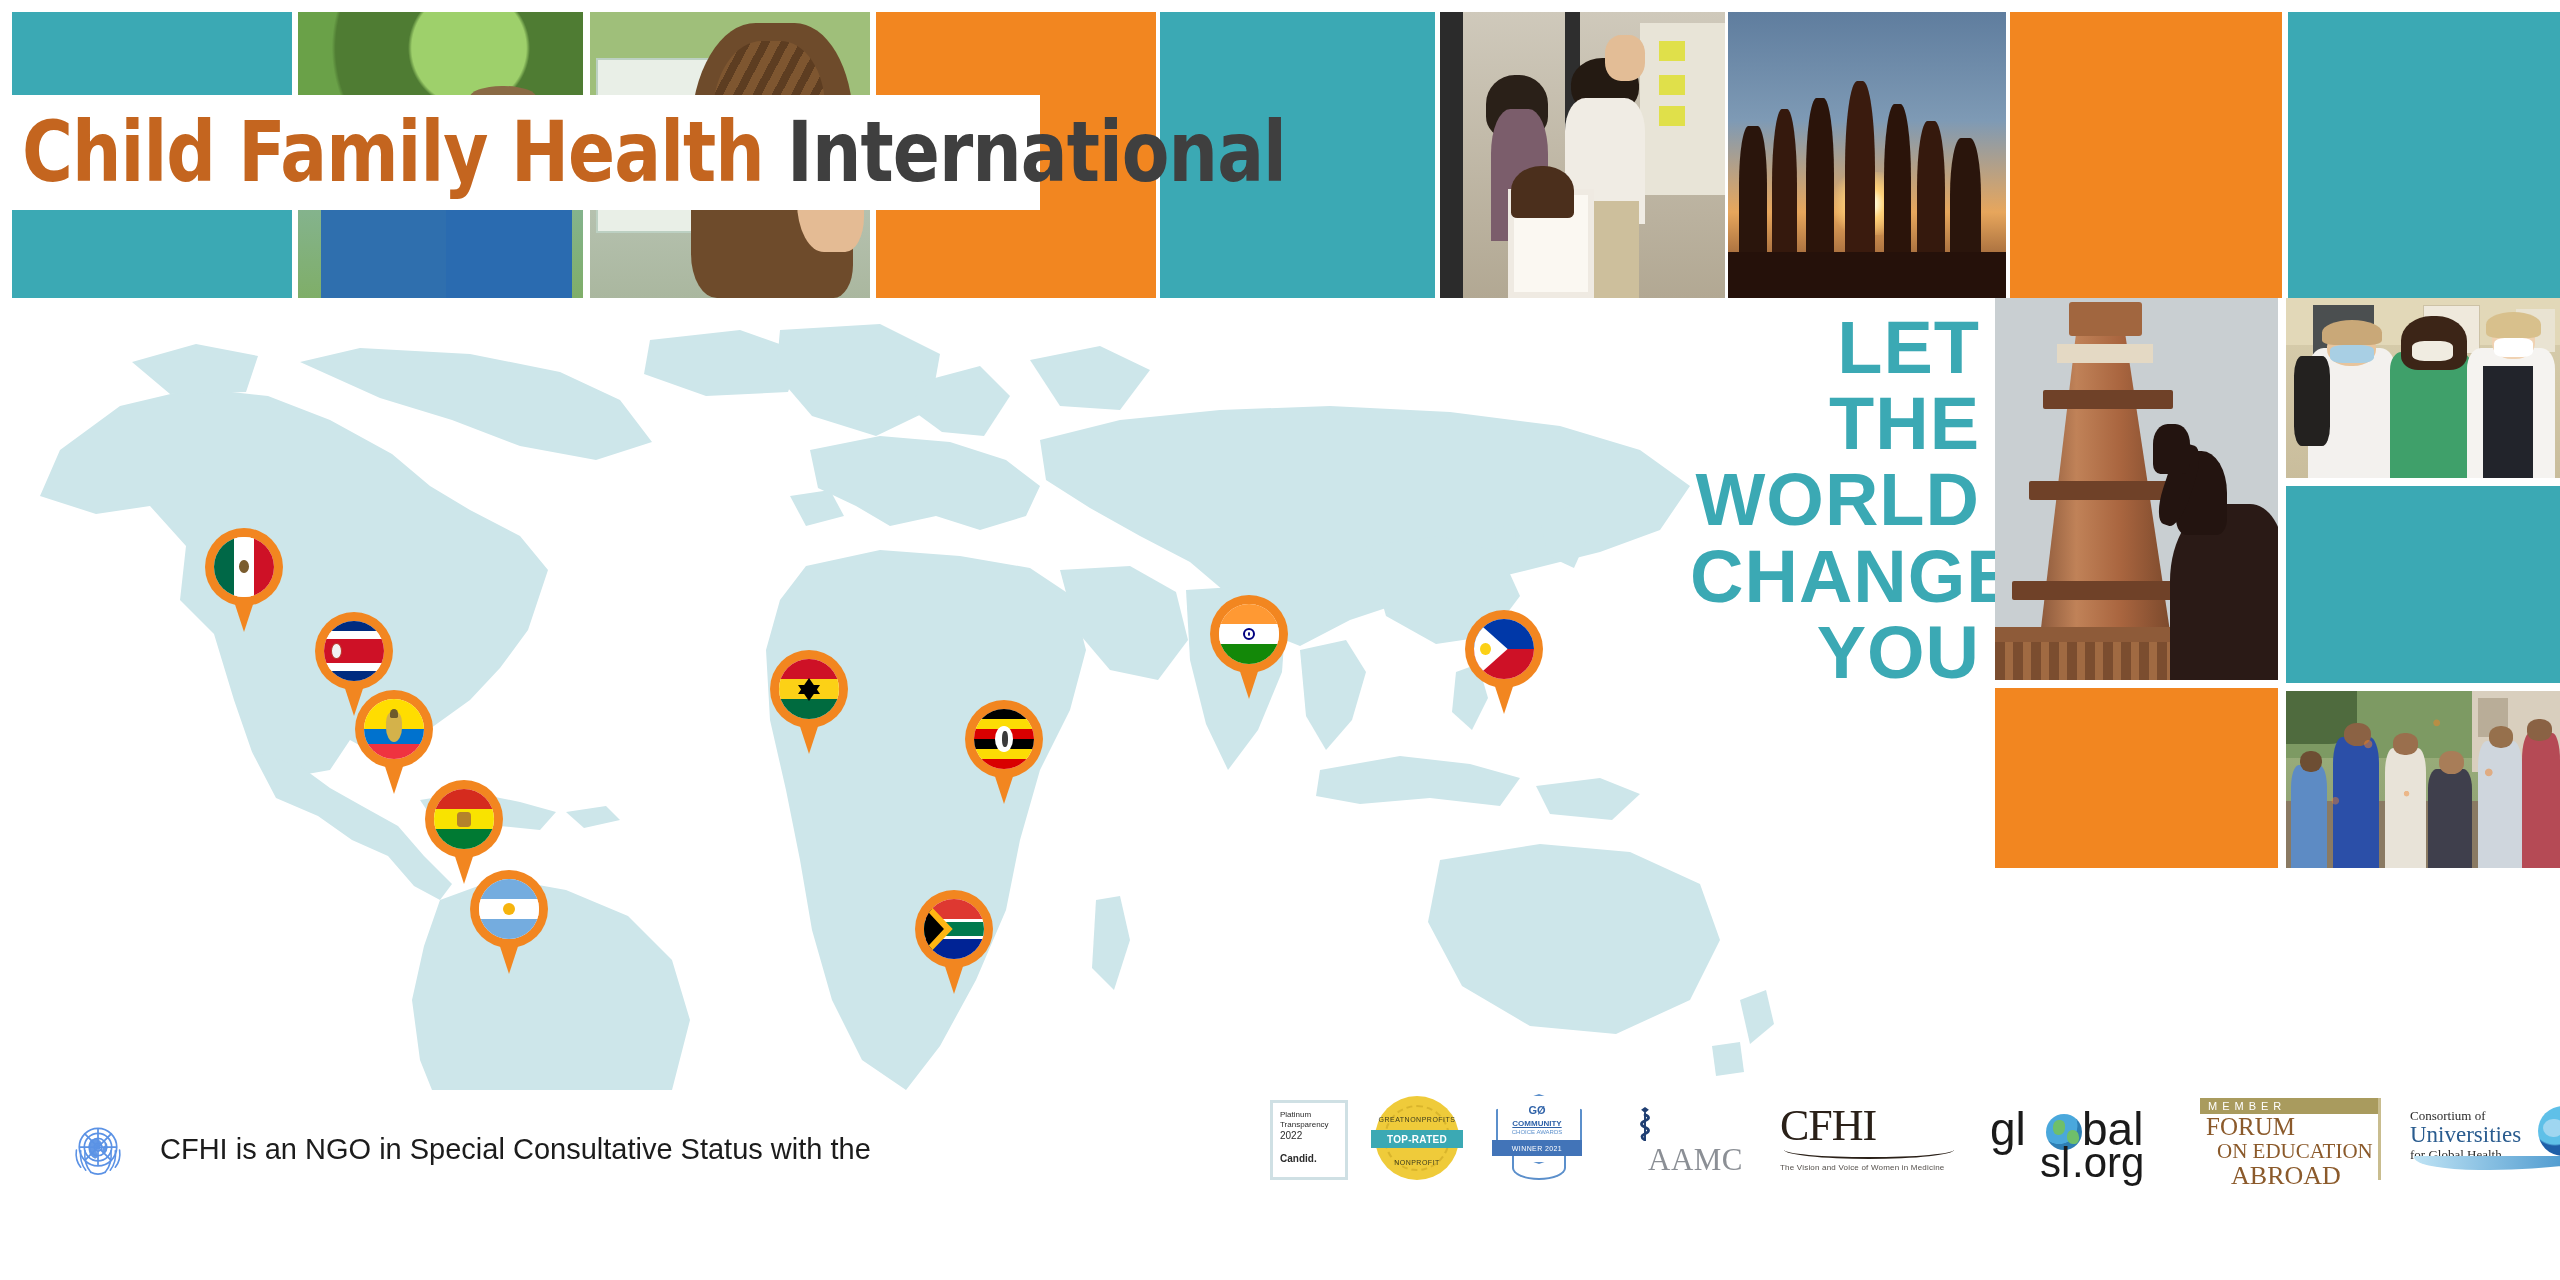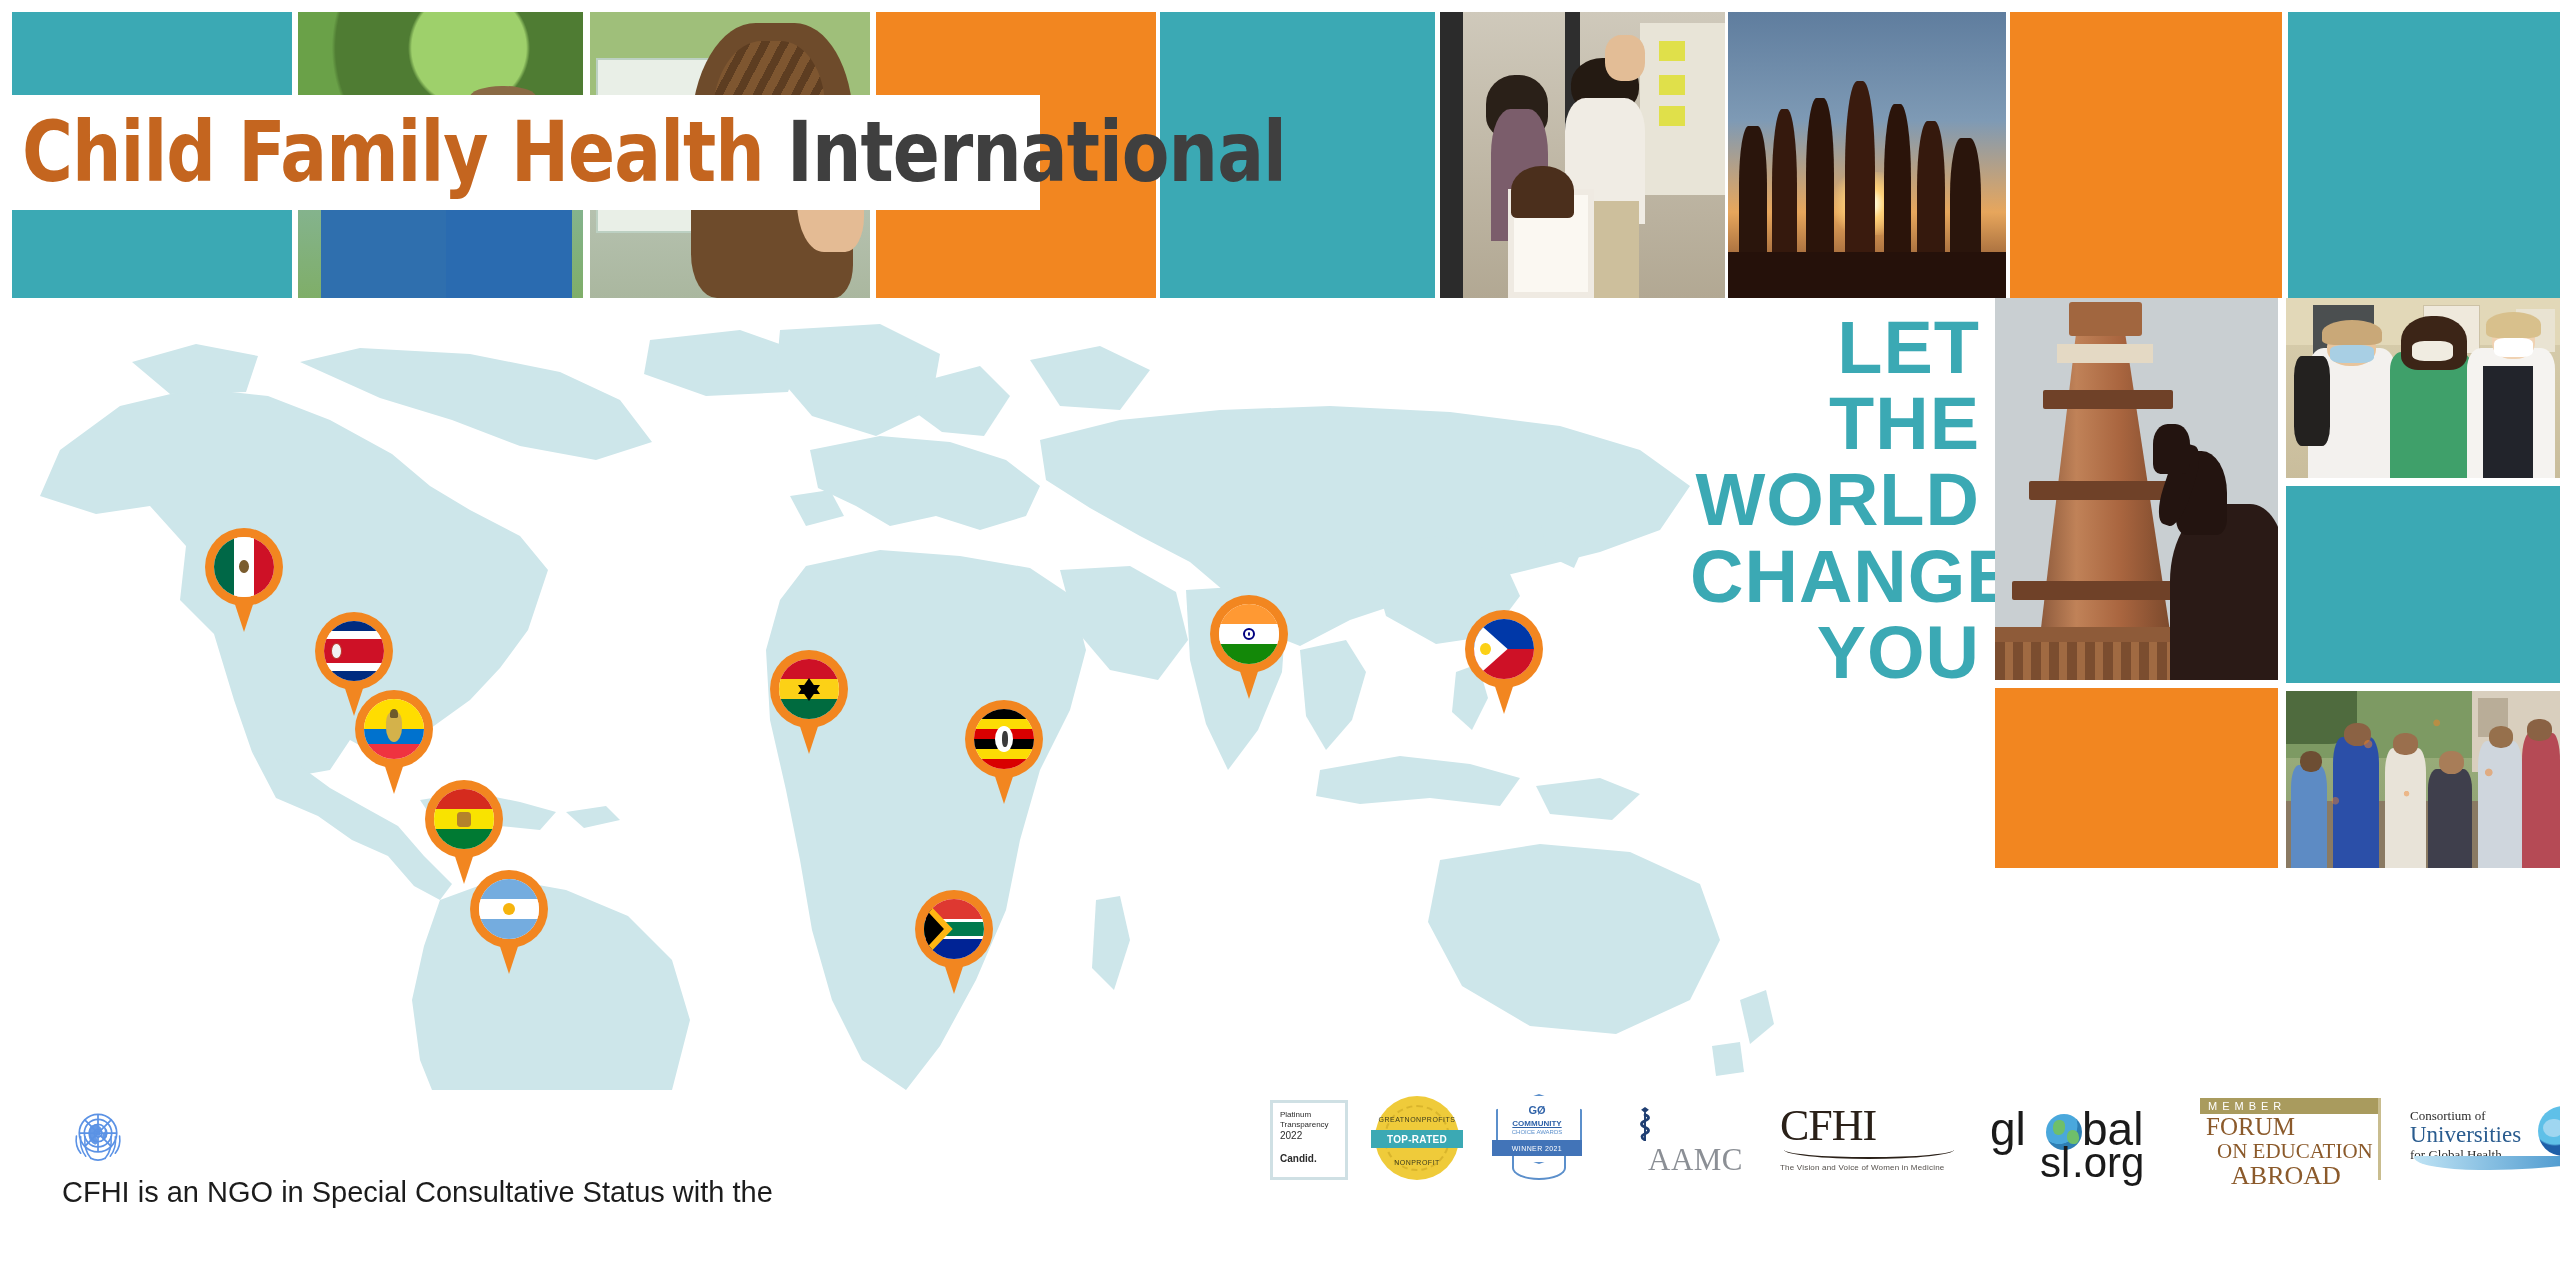--- a/index.html
+++ b/index.html
@@ -64,21 +64,21 @@
     text-align:right;color:#3BA9B4;font-weight:bold;
     font-size:74px;line-height:1.03;letter-spacing:1px;
   }
 
   
   .rgrid{position:absolute;left:1995px;top:298px;width:565px;height:790px;}
   .rcell{position:absolute;overflow:hidden;}
 
   
   .footer{position:absolute;left:0;top:1090px;width:2560px;height:190px;}
-  .unrow{position:absolute;left:62px;top:10px;display:flex;flex-direction:column;}
+  .unrow{position:absolute;left:62px;top:24px;display:flex;align-items:center;}
   .unlogo{width:72px;height:72px;flex:0 0 72px;margin-right:26px;}
   .untext{font-size:29px;line-height:1.42;color:#1c1c1c;}
 
   .badges{position:absolute;left:1270px;top:0px;width:1280px;height:105px;}
   .badge{position:absolute;}
 
   
   .tiny{font-size:8px;line-height:1.25;}
 </style>
 </head>

